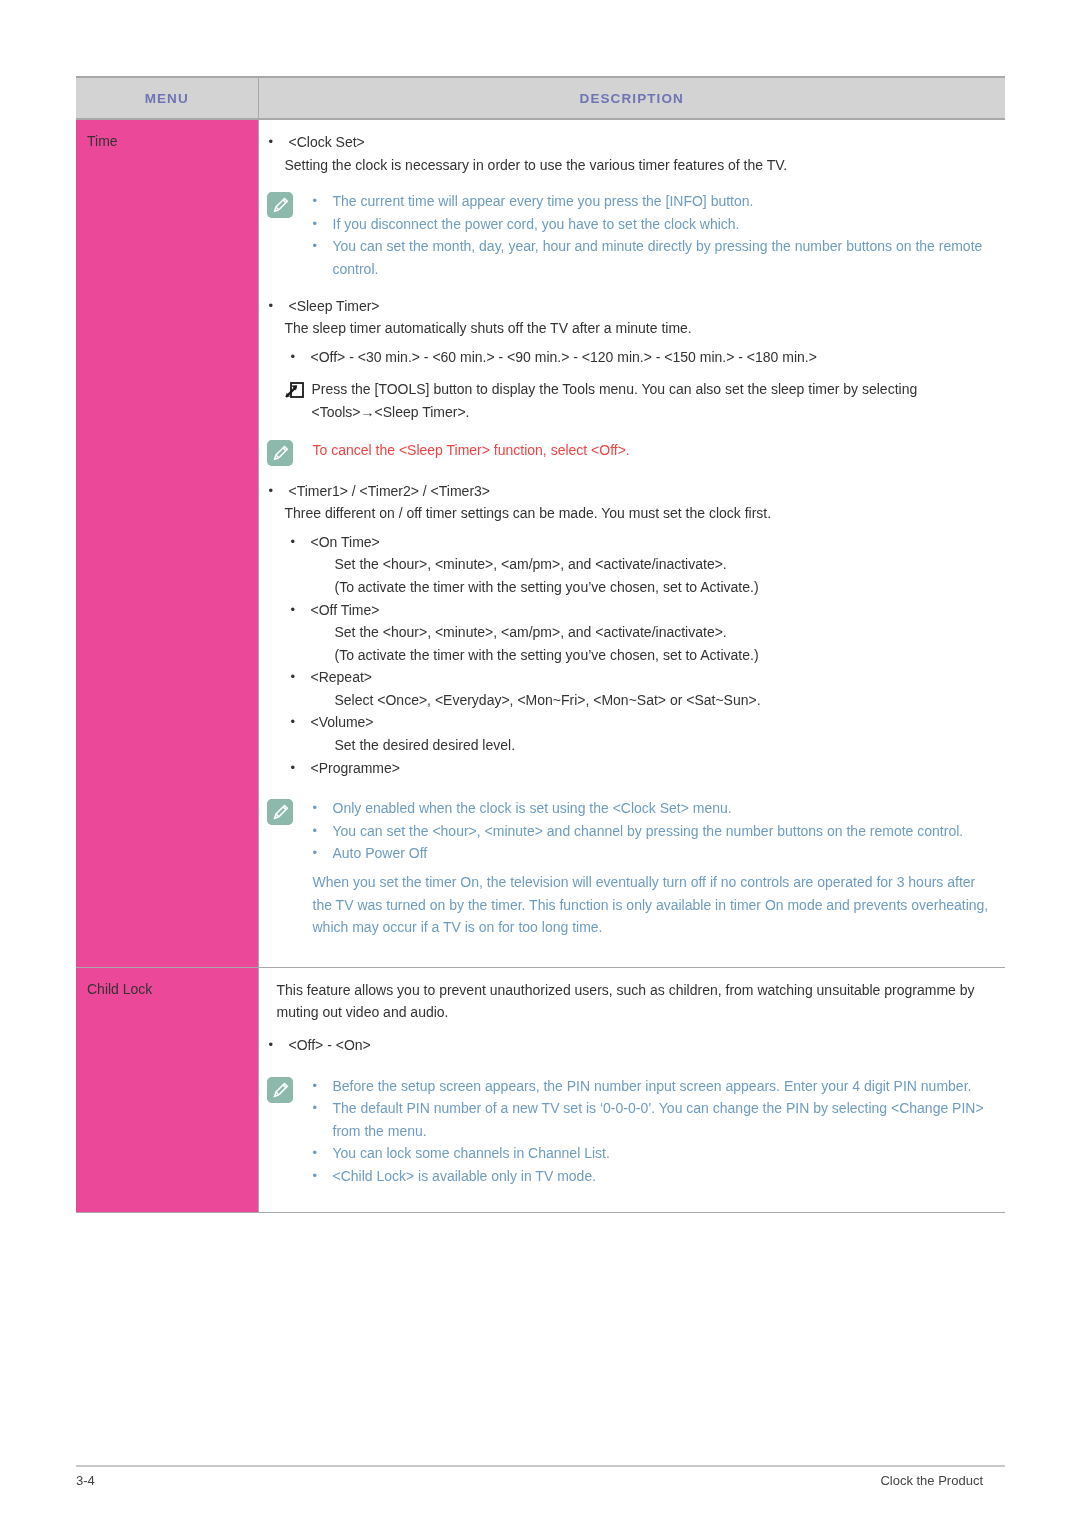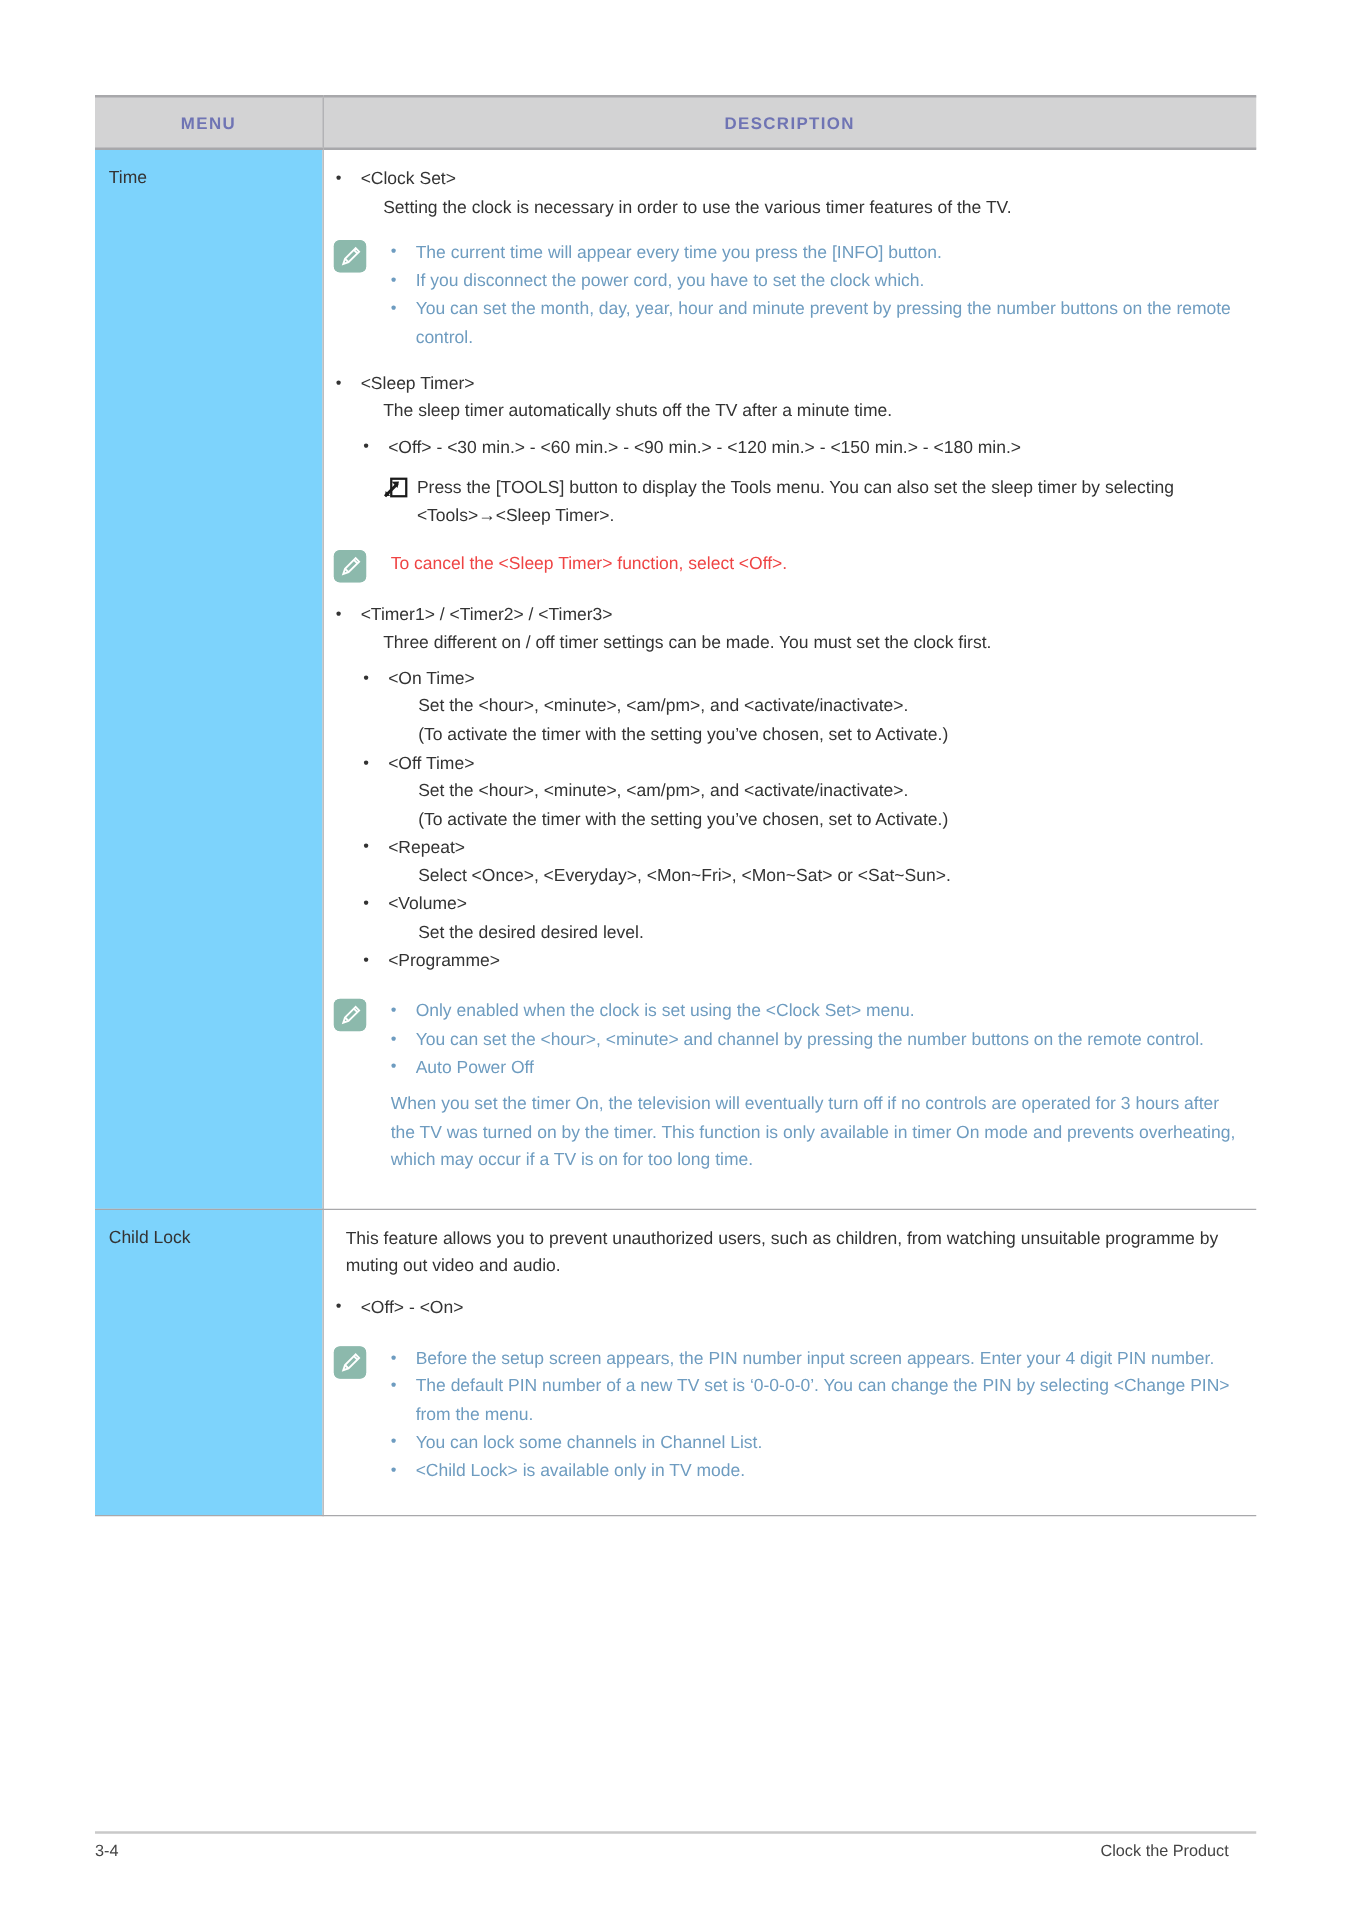--- a/index.html
+++ b/index.html
@@ -52,21 +52,21 @@
   thead th.th-menu {
     border-right: 1px solid #a8a8ab;
   }
 
   tbody td {
     vertical-align: top;
     padding: 0;
     border-bottom: 1px solid #a8a8ab;
   }
   td.menu-cell {
-    background: #7dd3fc;
+    background: #ec4899;
     border-right: 1px solid #a8a8ab;
     font-size: 14px;
     color: #333;
     padding: 13px 0 0 11px;
   }
   td.desc-cell {
     background: #ffffff;
     padding: 11px 10px 14px 8px;
   }
 
@@ -91,21 +91,21 @@
     line-height: 22.6px;
     color: #333;
   }
   .bullet > .btxt {
     flex: 1 1 auto;
     font-size: 14px;
     line-height: 22.6px;
   }
 
   .lvl1 { margin-left: 2px; }
-  .lvl1-body { margin-left: 40px; }
+  .lvl1-body { margin-left: 18px; }
   .lvl2 { margin-left: 24px; }
   .lvl2-body { margin-left: 68px; }
 
   .sp6 { height: 6px; }
   .sp10 { height: 10px; }
   .sp14 { height: 14px; }
   .sp18 { height: 18px; }
 
   
   .note {
@@ -243,21 +243,21 @@
               <span class="bullet">
                 <span class="dot">•</span>
                 <span class="btxt">The current time will appear every time you press the [INFO] button.</span>
               </span>
               <span class="bullet">
                 <span class="dot">•</span>
                 <span class="btxt">If you disconnect the power cord, you have to set the clock which.</span>
               </span>
               <span class="bullet">
                 <span class="dot">•</span>
-                <span class="btxt">You can set the month, day, year, hour and minute prevent by pressing the number buttons on the remote control.</span>
+                <span class="btxt">You can set the month, day, year, hour and minute directly by pressing the number buttons on the remote control.</span>
               </span>
             </span>
           </div>
 
           <div class="sp14"></div>
 
           <div class="bullet lvl1">
             <span class="dot">•</span>
             <span class="btxt">&lt;Sleep Timer&gt;</span>
           </div>

